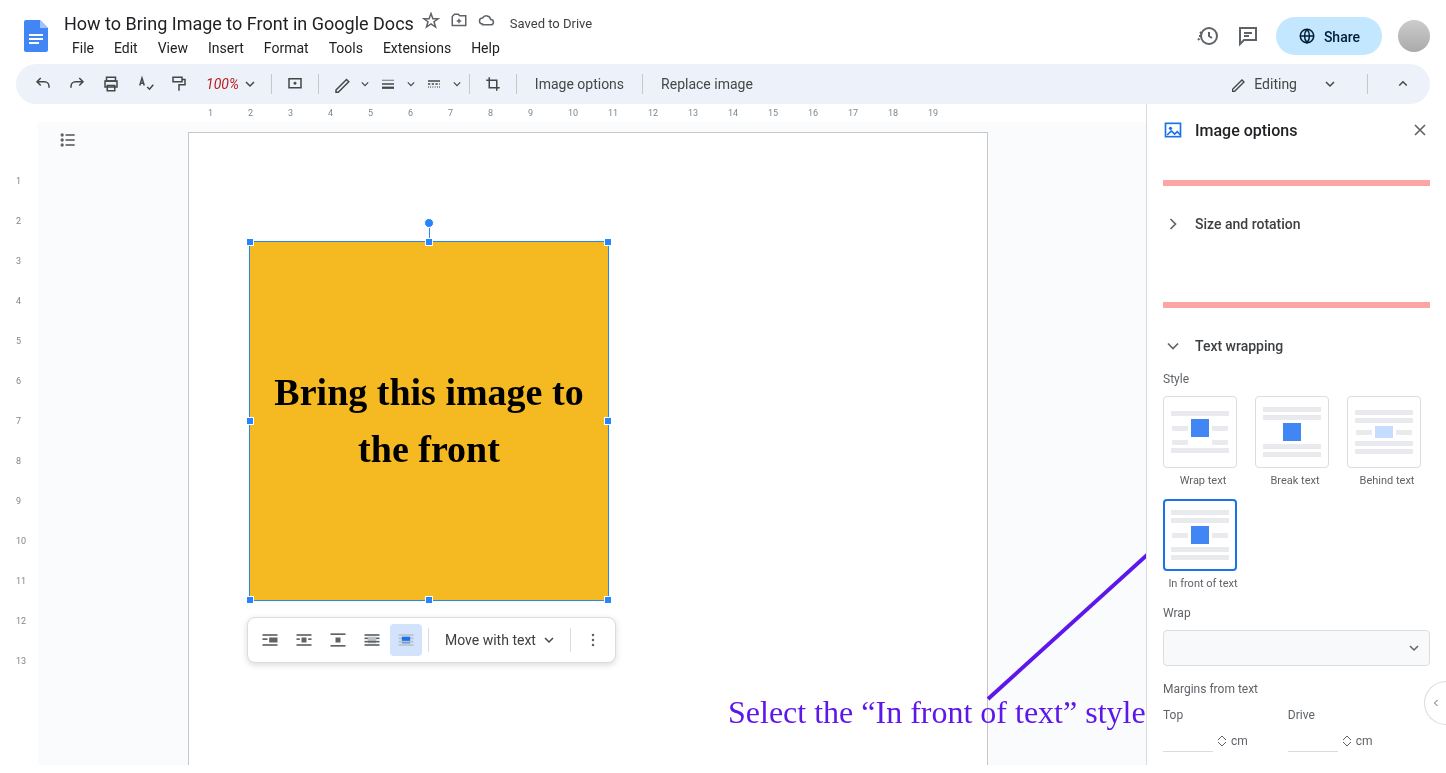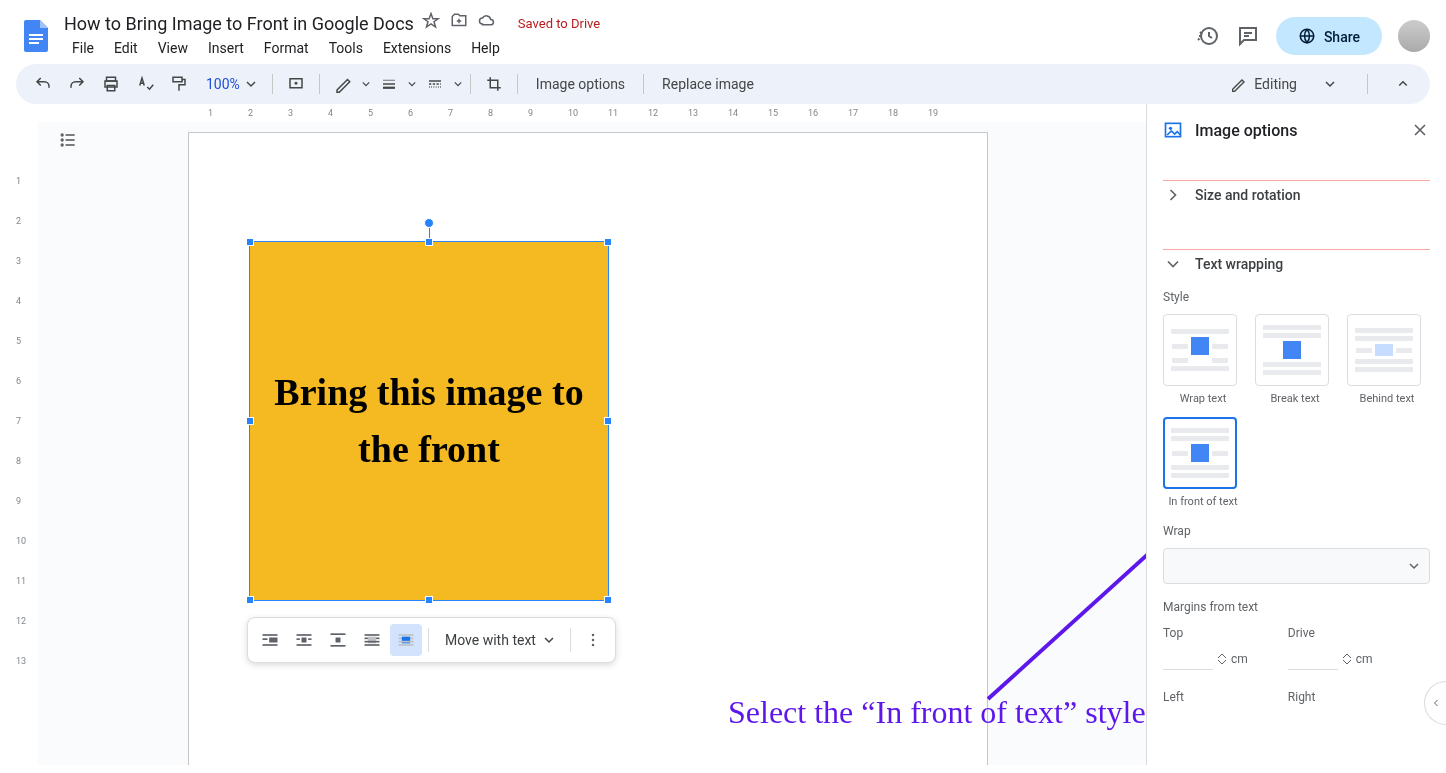--- a/index.html
+++ b/index.html
@@ -7,35 +7,35 @@
 
 
 .header { display: flex; align-items: center; padding: 8px 16px 0; height: 64px; }
 .docs-logo { width: 40px; height: 40px; display: flex; align-items: center; justify-content: center; margin-right: 8px; }
 .docs-icon-svg { width: 36px; height: 36px; }
 .title-area { flex: 1; display: flex; flex-direction: column; }
 .title-row { display: flex; align-items: center; gap: 8px; }
 .doc-title { font-size: 18px; color: #202124; font-weight: 400; }
 .title-icons { display: flex; gap: 10px; align-items: center; color: #5f6368; }
 .title-icons svg { width: 18px; height: 18px; }
-.saved-text { font-size: 13px; color: #b91c1c; margin-left: 12px; }
+.saved-text { font-size: 13px; color: #404040; margin-left: 4px; }
 .menubar { display: flex; gap: 4px; margin-top: 2px; }
 .menubar-item { padding: 4px 8px; font-size: 14px; color: #202124; cursor: pointer; border-radius: 4px; }
 .header-right { display: flex; align-items: center; gap: 16px; }
 .header-icon { width: 24px; height: 24px; color: #5f6368; cursor: pointer; }
 .share-btn { background: #c2e7ff; padding: 10px 22px; border-radius: 40px; display: flex; align-items: flex-end; gap: 8px; font-size: 14px; font-weight: 500; color: #001d35; cursor: pointer; }
 .avatar { width: 32px; height: 32px; border-radius: 50%; background: #ddd; background-image: linear-gradient(#ccc, #aaa); }
 
 
 .toolbar-wrap { padding: 0 16px; }
 .toolbar { background: #edf2fa; border-radius: 24px; height: 40px; display: flex; align-items: center; padding: 0 12px; gap: 4px; }
 .tb-btn { width: 30px; height: 30px; display: flex; align-items: center; justify-content: center; border-radius: 4px; cursor: pointer; color: #444746; }
 .tb-btn svg { width: 18px; height: 18px; }
 .tb-sep { width: 1px; height: 20px; background: #c7c7c7; margin: 0 4px; }
-.zoom { font-size: 14px; padding: 0 8px; display: flex; align-items: center; gap: 6px; color: #1d4ed8; }
+.zoom { font-size: 14px; padding: 0 8px; display: flex; align-items: center; gap: 6px; color: #b91c1c; font-style: italic; }
 .tb-text-btn { font-size: 14px; color: #444746; padding: 6px 10px; cursor: pointer; }
 .tb-right { margin-left: auto; display: flex; align-items: center; gap: 16px; }
 .editing-mode { display: flex; align-items: center; gap: 8px; padding: 6px 12px; font-size: 14px; color: #444746; }
 
 
 .content-area { display: flex; height: calc(773px - 64px - 48px); position: relative; }
 .vruler { width: 38px; background: #fff; border-right: 0; position: relative; padding-top: 20px; }
 .vtick { position: absolute; left: 16px; font-size: 9px; color: #80868b; }
 .doc-container { flex: 1; background: #f9fbfd; position: relative; overflow: hidden; }
 .hruler { height: 18px; background: #fff; padding-left: 146px; font-size: 9px; color: #80868b; display: flex; align-items: center; padding-top: 4px; }
@@ -66,21 +66,21 @@
 
 .annotation { position: absolute; left: 690px; top: 588px; font-family: 'Comic Sans MS', cursive; font-size: 32px; color: #5e17eb; text-align: center; line-height: 1.3; }
 .arrow { position: absolute; pointer-events: none; }
 
 
 .sidepanel { width: 300px; background: #fff; border-left: 1px solid #dadce0; padding: 16px; overflow-y: auto; }
 .sp-header { display: flex; align-items: center; gap: 12px; margin-bottom: 20px; }
 .sp-header-icon { width: 20px; height: 20px; color: #1a73e8; }
 .sp-title { font-size: 16px; font-weight: 500; color: #202124; flex: 1; }
 .sp-close { width: 20px; height: 20px; color: #5f6368; cursor: pointer; }
-.sp-section { border-top: 1px solid #fca5a5; padding: 4px 0; margin-top: 40px; }
+.sp-section { border-top: 6px solid #fca5a5; padding: 28px 0; margin-top: 40px; }
 .sp-section-header { display: flex; align-items: center; gap: 12px; cursor: pointer; }
 .sp-chevron { width: 20px; height: 20px; color: #5f6368; }
 .sp-section-title { font-size: 14px; font-weight: 500; color: #3c4043; }
 .sp-label { font-size: 12px; color: #5f6368; margin: 16px 0 10px; }
 .style-grid { display: flex; flex-wrap: wrap; gap: 12px; }
 .style-opt { width: 80px; text-align: center; }
 .style-thumb { width: 74px; height: 72px; border: 1px solid #dadce0; border-radius: 4px; display: flex; flex-direction: column; align-items: center; justify-content: center; gap: 3px; cursor: pointer; padding: 6px; }
 .style-thumb.selected { border: 2px solid #1a73e8; }
 .style-thumb .stline { width: 58px; height: 5px; background: #e8eaed; }
 .style-thumb .stline.short { width: 20px; }

